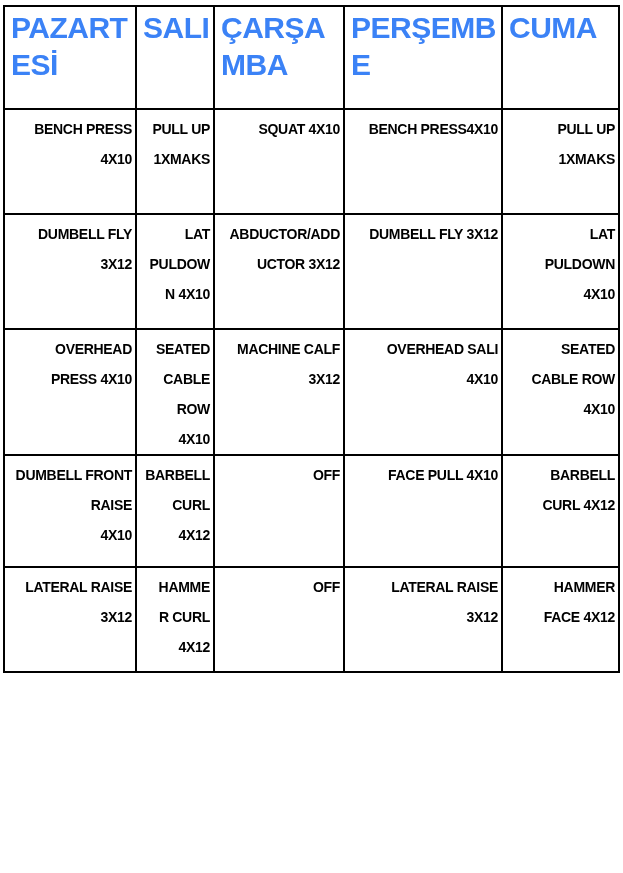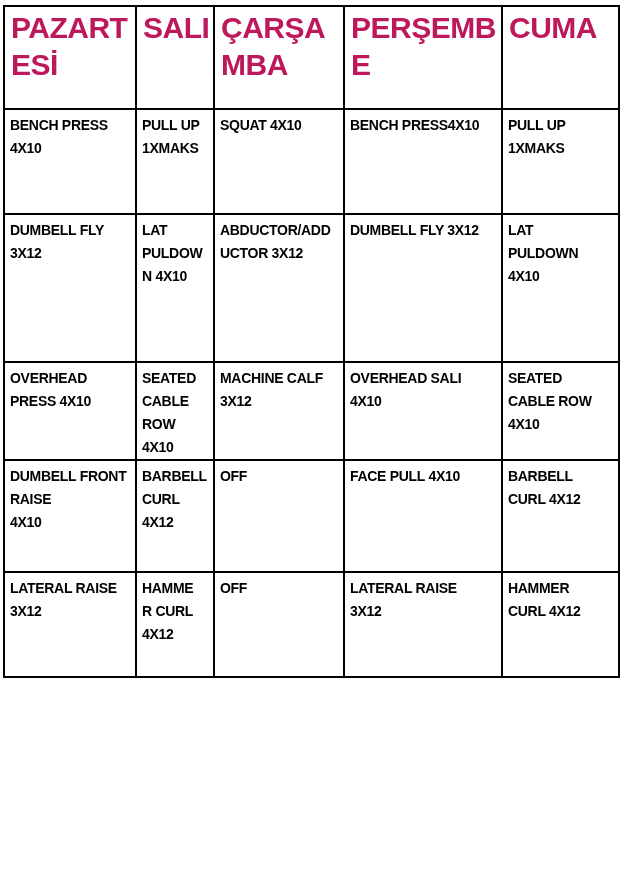--- a/index.html
+++ b/index.html
@@ -27,42 +27,43 @@
   table.schedule col.c3 { width: 158px; }
   table.schedule col.c4 { width: 117px; }
   table.schedule th, table.schedule td {
     border: 2px solid #000000;
     vertical-align: top;
     text-align: left;
     overflow: visible;
     box-sizing: border-box;
   }
   table.schedule th {
-    color: #be185d;
+    color: #3b82f6;
     font-weight: bold;
     font-size: 30px;
     line-height: 37px;
     letter-spacing: -0.5px;
     padding: 2px 2px 0 6px;
     white-space: pre;
     font-family: "Liberation Sans", sans-serif;
   }
   table.schedule td {
     color: #000000;
     font-weight: bold;
     font-size: 14px;
-    line-height: 23px;
+    line-height: 30px;
     letter-spacing: -0.3px;
     padding: 4px 3px 0 5px;
     white-space: pre;
+    text-align: right;
   }
   tr.rh  { height: 103px; }
   tr.r0  { height: 105px; }
   tr.r1  { height: 115px; }
-  tr.r2  { height: 148px; }
+  tr.r2  { height: 115px; }
   tr.r3  { height: 76px; }
   tr.r4  { height: 112px; padding-left: 11px; }
   tr.r5  { height: 105px; }
   tr.r6  { height: 100px; }
 </style>
 </head>
 <body>
 
 <div class="page">
   <table class="schedule">
@@ -139,17 +140,17 @@
       <tr class="r5">
         <td>LATERAL RAISE
 3X12</td>
         <td>HAMME
 R CURL
 4X12</td>
         <td>OFF</td>
         <td>LATERAL RAISE
 3X12</td>
         <td>HAMMER
-CURL 4X12</td>
+FACE 4X12</td>
       </tr>
     </tbody>
   </table>
 </div>
 
 </body></html>

